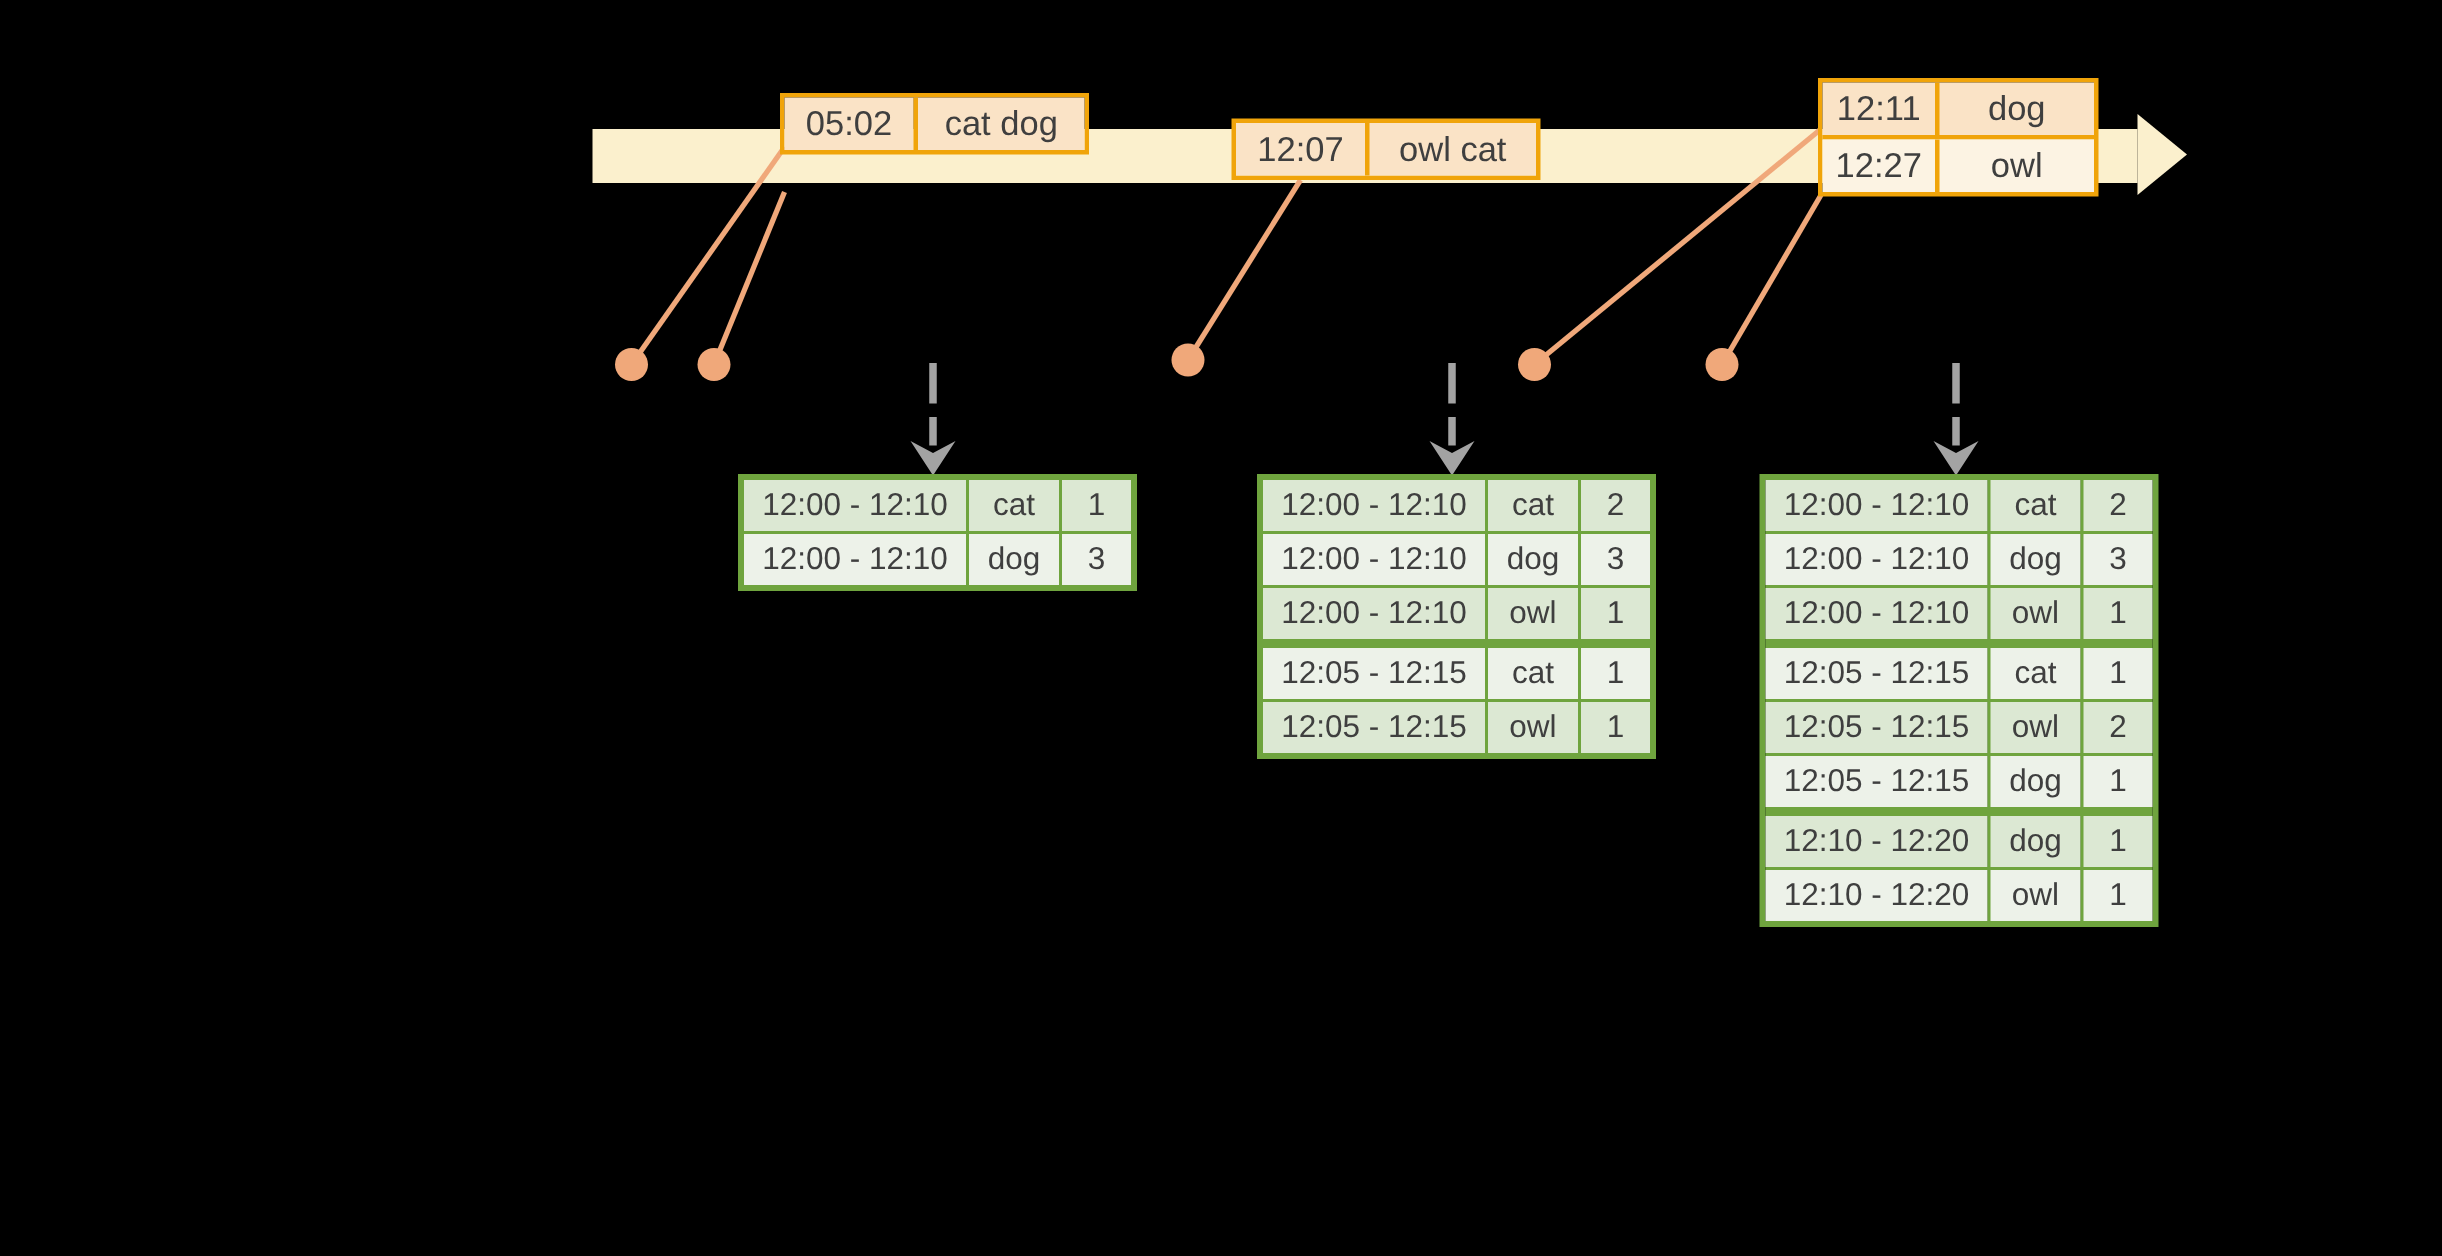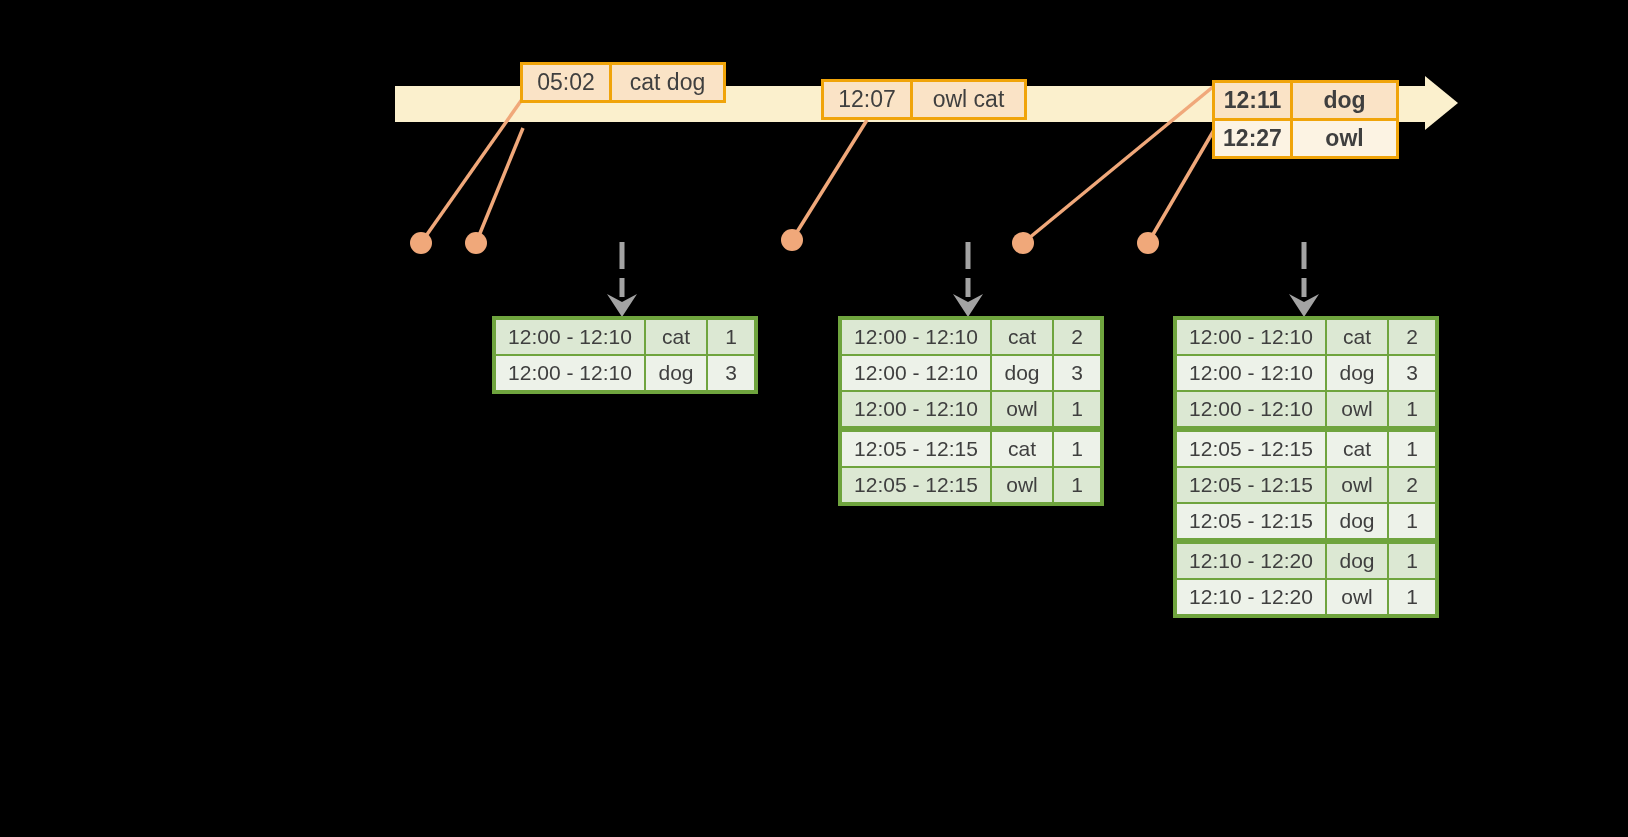--- a/index.html
+++ b/index.html
@@ -79,21 +79,21 @@
       </div>
     </div>
 
   <div class="dtable input-table" style="left:821px;top:79px;--cols:86px 114px;">
       <div class="trow">
         <div class="tcell">12:07</div>
         <div class="tcell">owl cat</div>
       </div>
     </div>
 
-  <div class="dtable input-table" style="left:1212px;top:80px;font-weight:bold;--cols:75px 106px;">
+  <div class="dtable input-table" style="left:1212px;top:52px;--cols:75px 106px;">
       <div class="trow">
         <div class="tcell">12:11</div>
         <div class="tcell">dog</div>
       </div>
       <div class="trow">
         <div class="tcell">12:27</div>
         <div class="tcell">owl</div>
       </div>
     </div>
 

